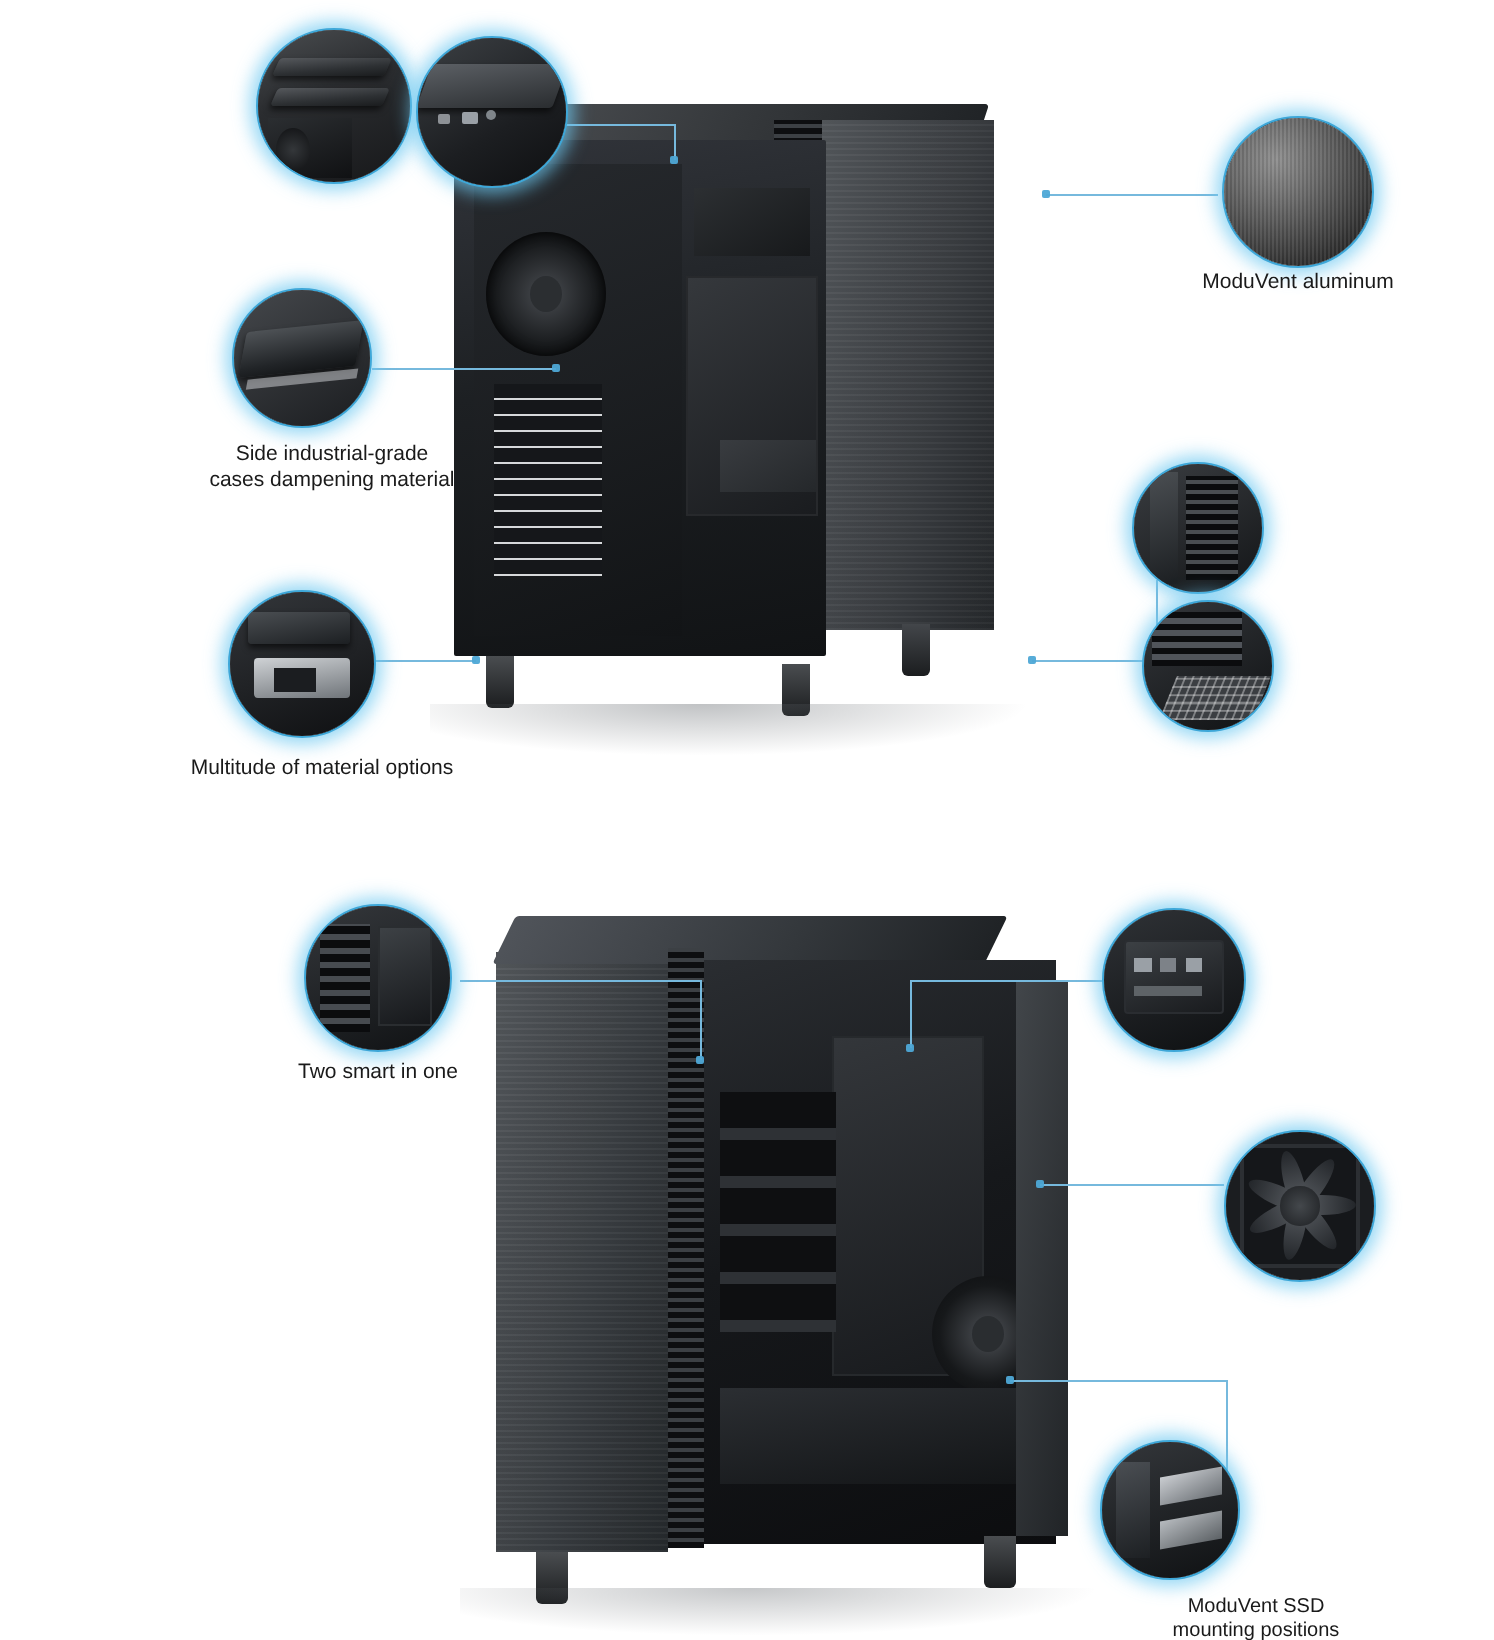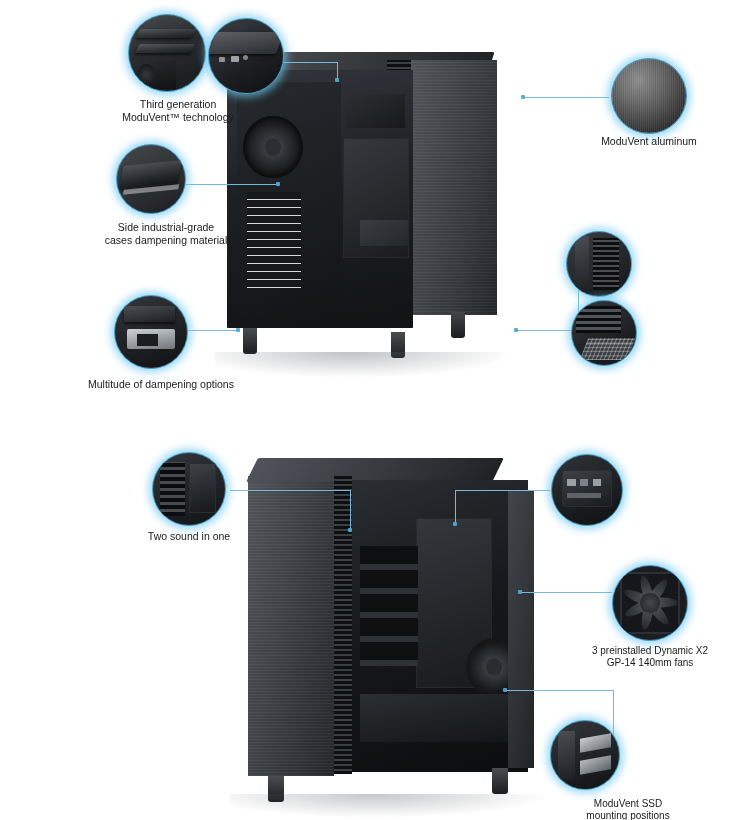--- a/index.html
+++ b/index.html
@@ -137,24 +137,20 @@
         <div class="inner">
           <div class="panel-art" style="background:linear-gradient(150deg,#3c4044 0%,#1c1e21 60%,#0e0f11 100%);"></div>
           <div class="slab" style="left:4%; top:18%; width:92%; height:30%; transform:skewX(-20deg); background:linear-gradient(170deg,#5b5f64,#2a2d30);"></div>
           <div class="case-body" style="position:absolute; left:14%; top:52%; width:8%; height:6%; background:#8d9196; border-radius:1px;"></div>
           <div class="case-body" style="position:absolute; left:30%; top:50%; width:10%; height:8%; background:#9aa0a6; border-radius:1px;"></div>
           <div class="case-body" style="position:absolute; left:46%; top:49%; width:7%; height:7%; background:#7f858a; border-radius:50%;"></div>
         </div>
       </div>
     </div>
 
-    <div class="label" style="left:90px; top:98px; width:176px;">
-      <div>Third generation</div>
-      <div>ModuVent™ technology</div>
-    </div>
 
     <div class="callout" style="left:116px; top:144px;">
       <div class="bubble" style="width:70px; height:70px;">
         <div class="inner">
           <div class="panel-art" style="background:linear-gradient(150deg,#45484c,#1b1d20);"></div>
           <div class="slab" style="left:8%; top:26%; width:84%; height:34%; transform:skewX(-16deg) rotate(-6deg); background:linear-gradient(175deg,#4f5357,#212427 70%,#121416);"></div>
           <div class="case-body" style="position:absolute; left:10%; top:62%; width:80%; height:8%; transform:skewX(-16deg) rotate(-6deg); background:#d8dadd; opacity:.5;"></div>
         </div>
       </div>
     </div>
@@ -169,21 +165,21 @@
         <div class="inner">
           <div class="panel-art" style="background:linear-gradient(160deg,#33363a,#0f1012);"></div>
           <div class="slab" style="left:12%; top:14%; width:72%; height:22%; background:linear-gradient(170deg,#4a4e52,#1c1f22);"></div>
           <div class="case-body" style="position:absolute; left:16%; top:46%; width:68%; height:28%; background:linear-gradient(170deg,#cfd2d5,#70757a); border-radius:2px;"></div>
           <div class="case-body" style="position:absolute; left:30%; top:53%; width:30%; height:16%; background:#1b1d20;"></div>
         </div>
       </div>
     </div>
 
     <div class="label" style="left:66px; top:378px; width:190px;">
-      <div>Multitude of dampening options</div>
+      <div>Multitude of material options</div>
     </div>
 
     <div class="callout" style="left:611px; top:58px;">
       <div class="bubble" style="width:76px; height:76px;">
         <div class="inner">
           <div class="brushed-sphere"></div>
         </div>
       </div>
     </div>
 
@@ -264,21 +260,21 @@
       <div class="bubble" style="width:74px; height:74px;">
         <div class="inner">
           <div class="panel-art" style="background:linear-gradient(160deg,#34373b,#101214);"></div>
           <div class="vent-stripes" style="left:10%; top:12%; width:34%; height:76%; background:repeating-linear-gradient(0deg,#0b0c0e 0 4px,#474b50 4px 7px);"></div>
           <div class="case-body" style="position:absolute; left:50%; top:14%; width:38%; height:70%; background:linear-gradient(160deg,#3d4145,#16181b); border:1px solid #2a2d30;"></div>
         </div>
       </div>
     </div>
 
     <div class="label" style="left:95px; top:100px; width:188px;">
-      <div>Two sound in one</div>
+      <div>Two smart in one</div>
     </div>
 
     <div class="callout" style="left:551px; top:24px;">
       <div class="bubble" style="width:72px; height:72px;">
         <div class="inner">
           <div class="panel-art" style="background:linear-gradient(160deg,#2f3236,#0e1012);"></div>
           <div class="case-body" style="position:absolute; left:14%; top:22%; width:72%; height:52%; background:linear-gradient(160deg,#3c4044,#191b1e); border:1px solid #2a2d31; border-radius:2px;"></div>
           <div class="case-body" style="position:absolute; left:22%; top:34%; width:12%; height:10%; background:#9aa0a6;"></div>
           <div class="case-body" style="position:absolute; left:40%; top:34%; width:12%; height:10%; background:#7d8288;"></div>
           <div class="case-body" style="position:absolute; left:58%; top:34%; width:12%; height:10%; background:#9aa0a6;"></div>
@@ -298,24 +294,20 @@
           <div class="blade" style="transform:rotate(102deg) scale(.9);"></div>
           <div class="blade" style="transform:rotate(153deg) scale(.9);"></div>
           <div class="blade" style="transform:rotate(204deg) scale(.9);"></div>
           <div class="blade" style="transform:rotate(255deg) scale(.9);"></div>
           <div class="blade" style="transform:rotate(306deg) scale(.9);"></div>
           <div class="fan-hub"></div>
         </div>
       </div>
     </div>
 
-    <div class="label small" style="left:553px; top:215px; width:194px;">
-      <div>3 preinstalled Dynamic X2</div>
-      <div>GP-14 140mm fans</div>
-    </div>
 
     <div class="callout" style="left:550px; top:290px;">
       <div class="bubble" style="width:70px; height:70px;">
         <div class="inner">
           <div class="panel-art" style="background:linear-gradient(160deg,#34373b,#0f1113);"></div>
           <div class="case-body" style="position:absolute; left:10%; top:14%; width:26%; height:72%; background:linear-gradient(160deg,#4a4e53,#1d2023);"></div>
           <div class="case-body" style="position:absolute; left:42%; top:22%; width:46%; height:20%; background:linear-gradient(160deg,#c9ccd0,#6d7277); transform:skewY(-10deg);"></div>
           <div class="case-body" style="position:absolute; left:42%; top:54%; width:46%; height:20%; background:linear-gradient(160deg,#b6babe,#5d6266); transform:skewY(-10deg);"></div>
         </div>
       </div>

